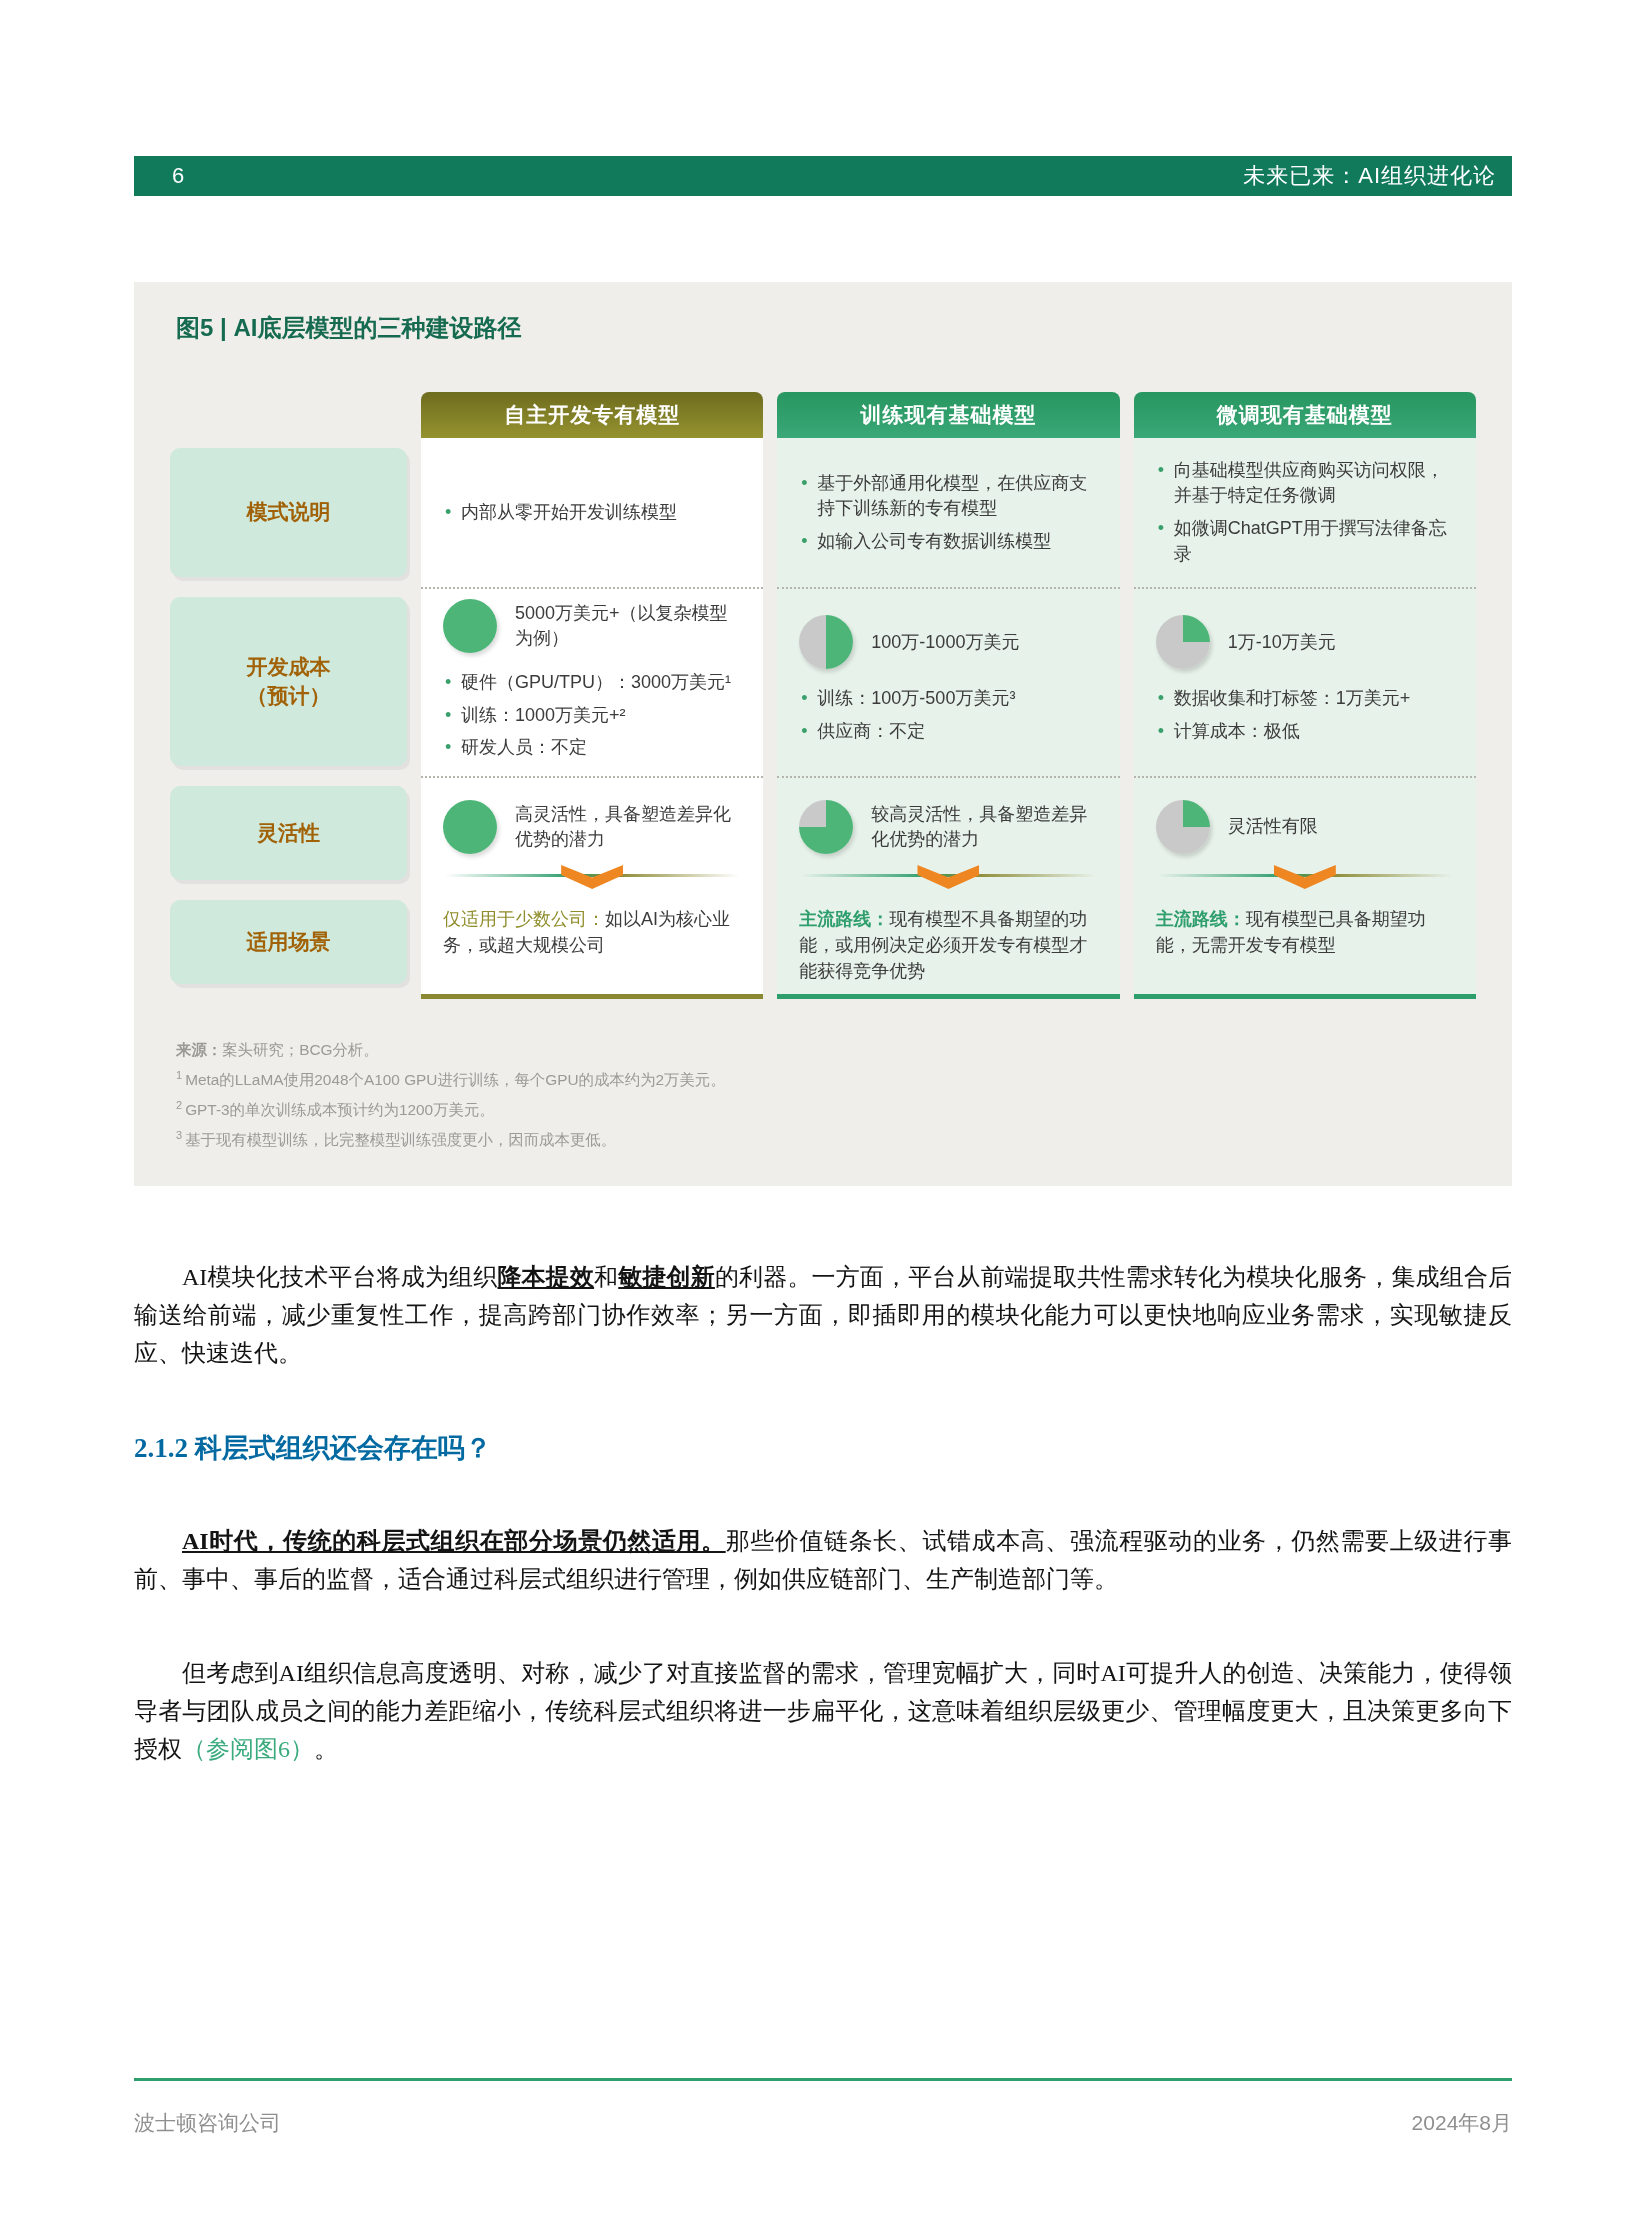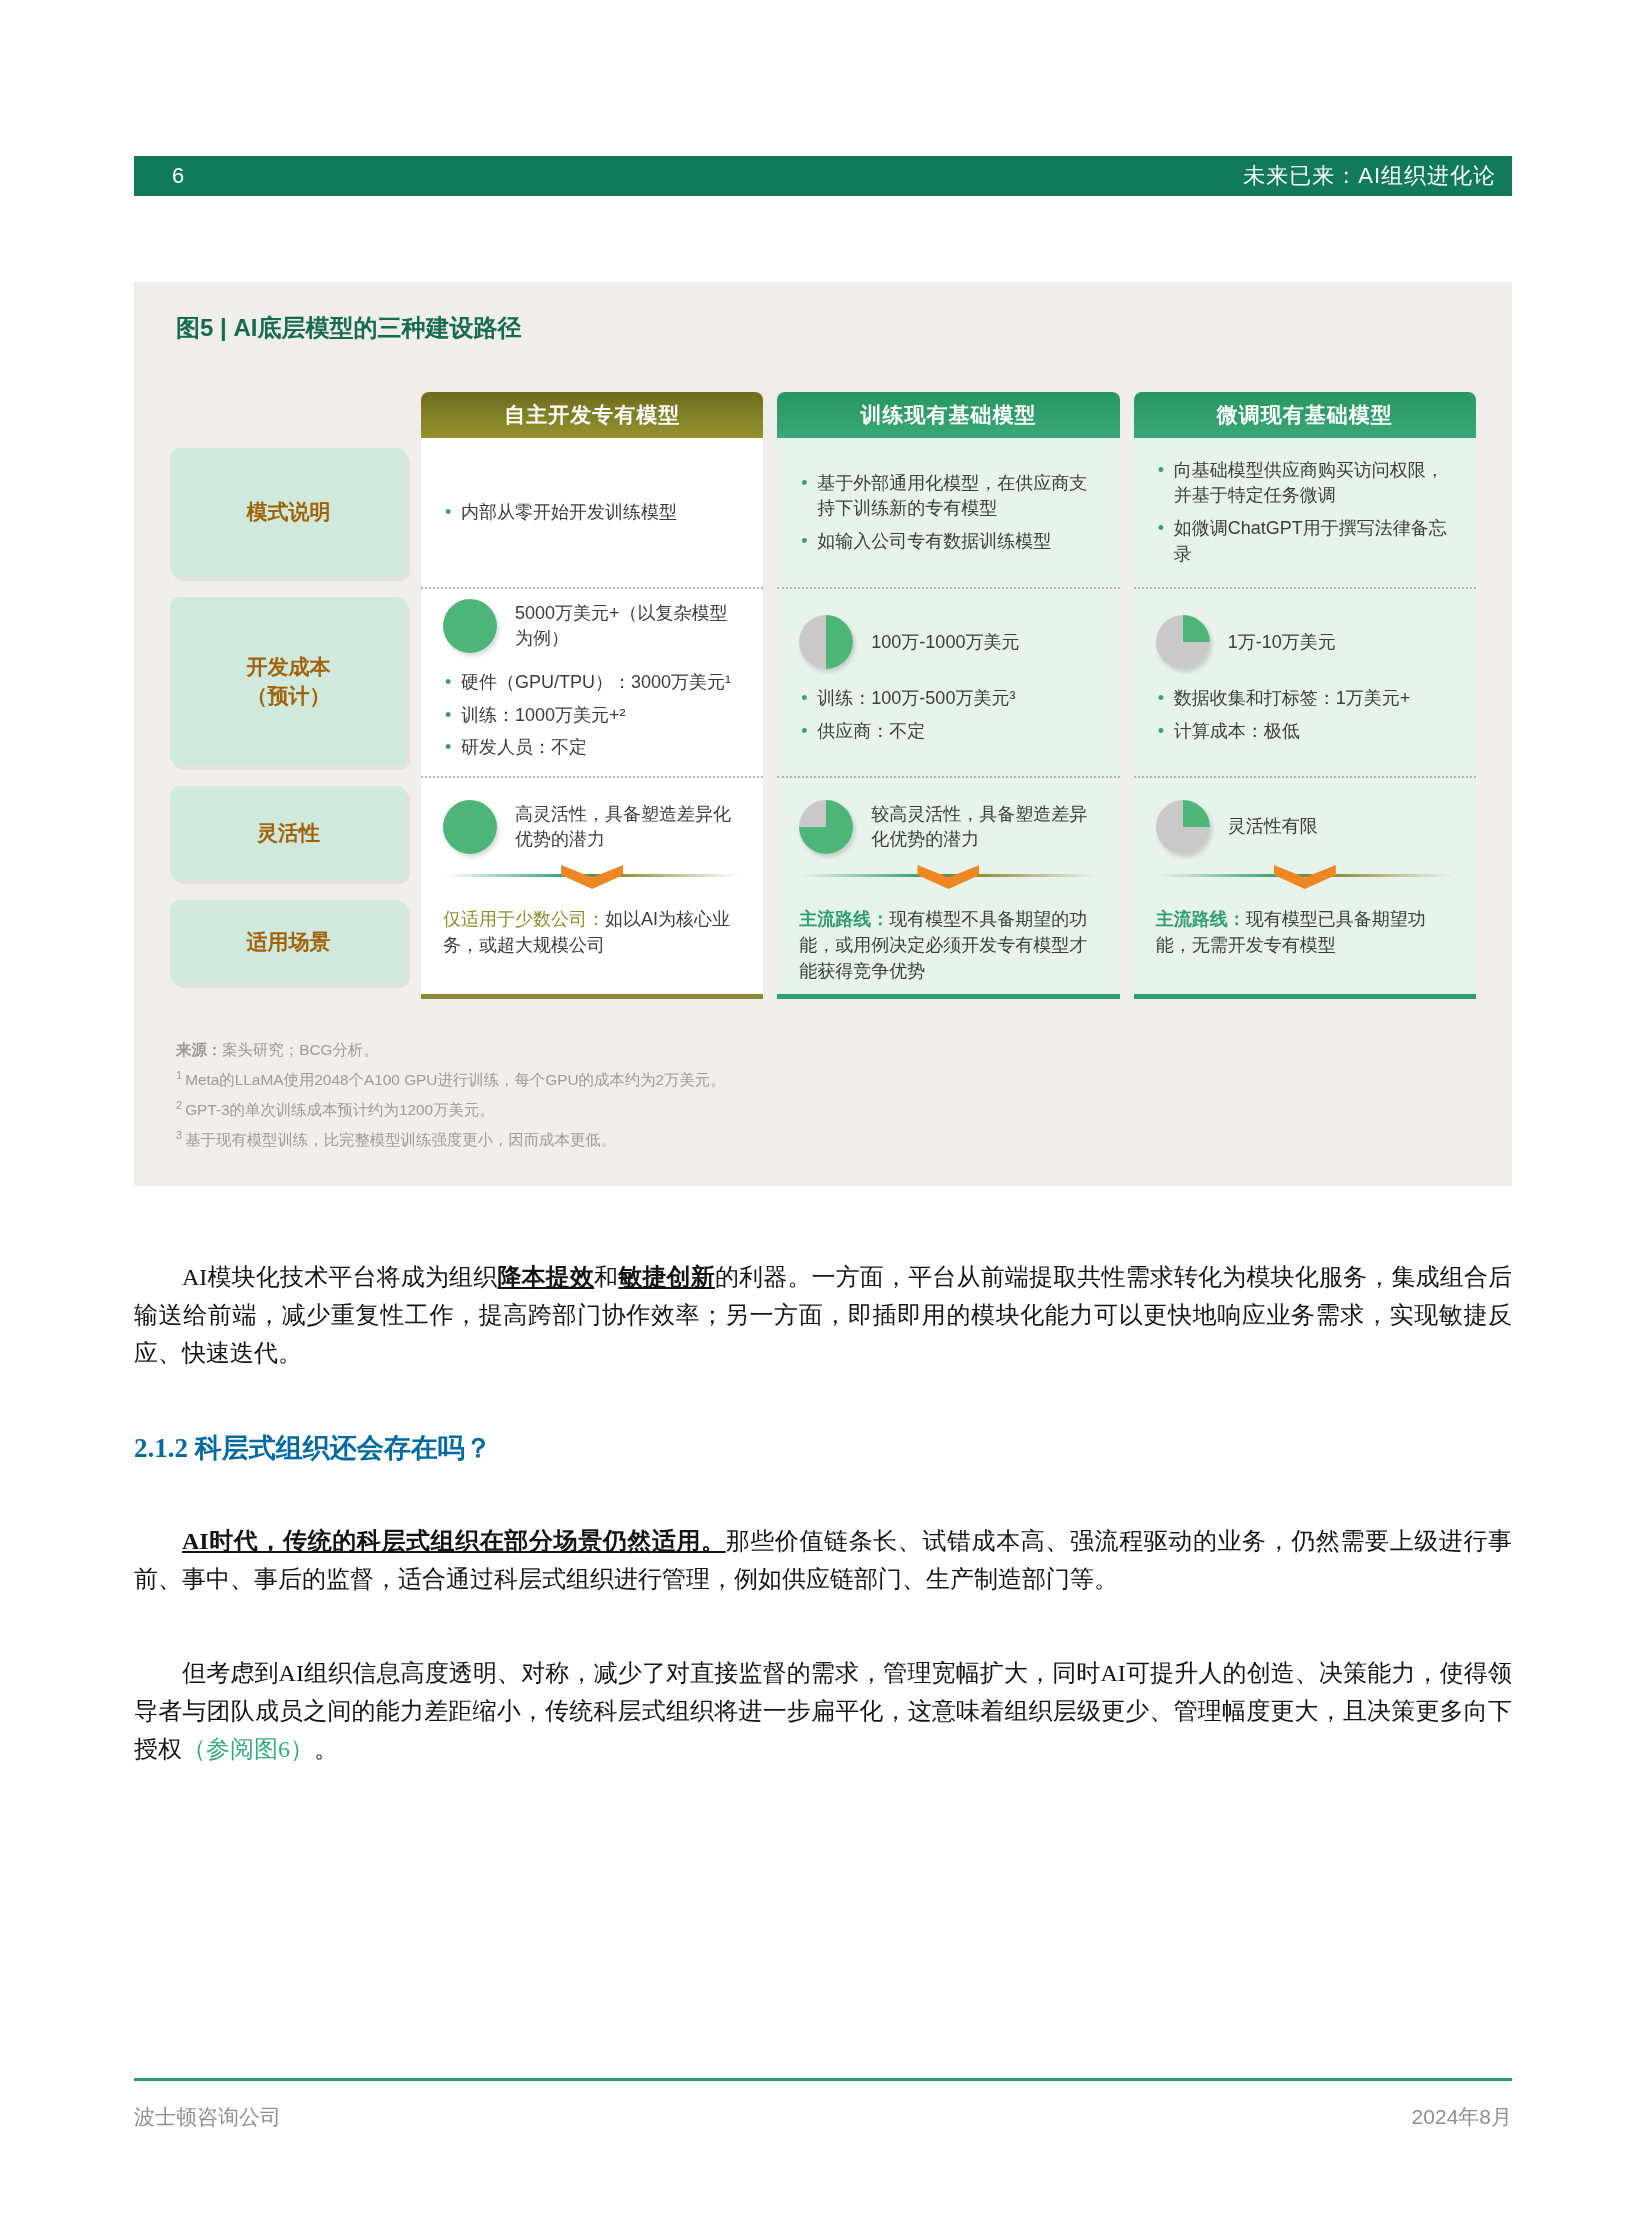--- a/index.html
+++ b/index.html
@@ -72,21 +72,21 @@
   
   .main{margin-top:72px;font-family:"Liberation Serif",serif;color:#141414;}
   .main p{margin:0;font-size:24px;line-height:38px;text-align:justify;text-indent:2em;}
   .main p + p{margin-top:56px;}
   .sec-heading{margin:58px 0 56px 0;font-size:27px;font-weight:bold;color:#0369a1;font-family:"Liberation Serif",serif;}
   .b{font-weight:bold;text-decoration:underline;}
   .xref{color:#3bab7e;cursor:pointer;}
 
   
   .footer{position:absolute;left:134px;right:134px;top:2078px;border-top:3px solid #2f9e6d;
-          padding-top:22px;display:flex;justify-content:space-between;
+          padding-top:28px;display:flex;justify-content:space-between;
           color:#8f8f8f;font-size:21px;font-family:"Liberation Sans",sans-serif;}
 </style>
 </head>
 <body>
 
 <div class="page">
   <div class="content">
 
     <div class="topbar">
       <span class="pgno">6</span>

